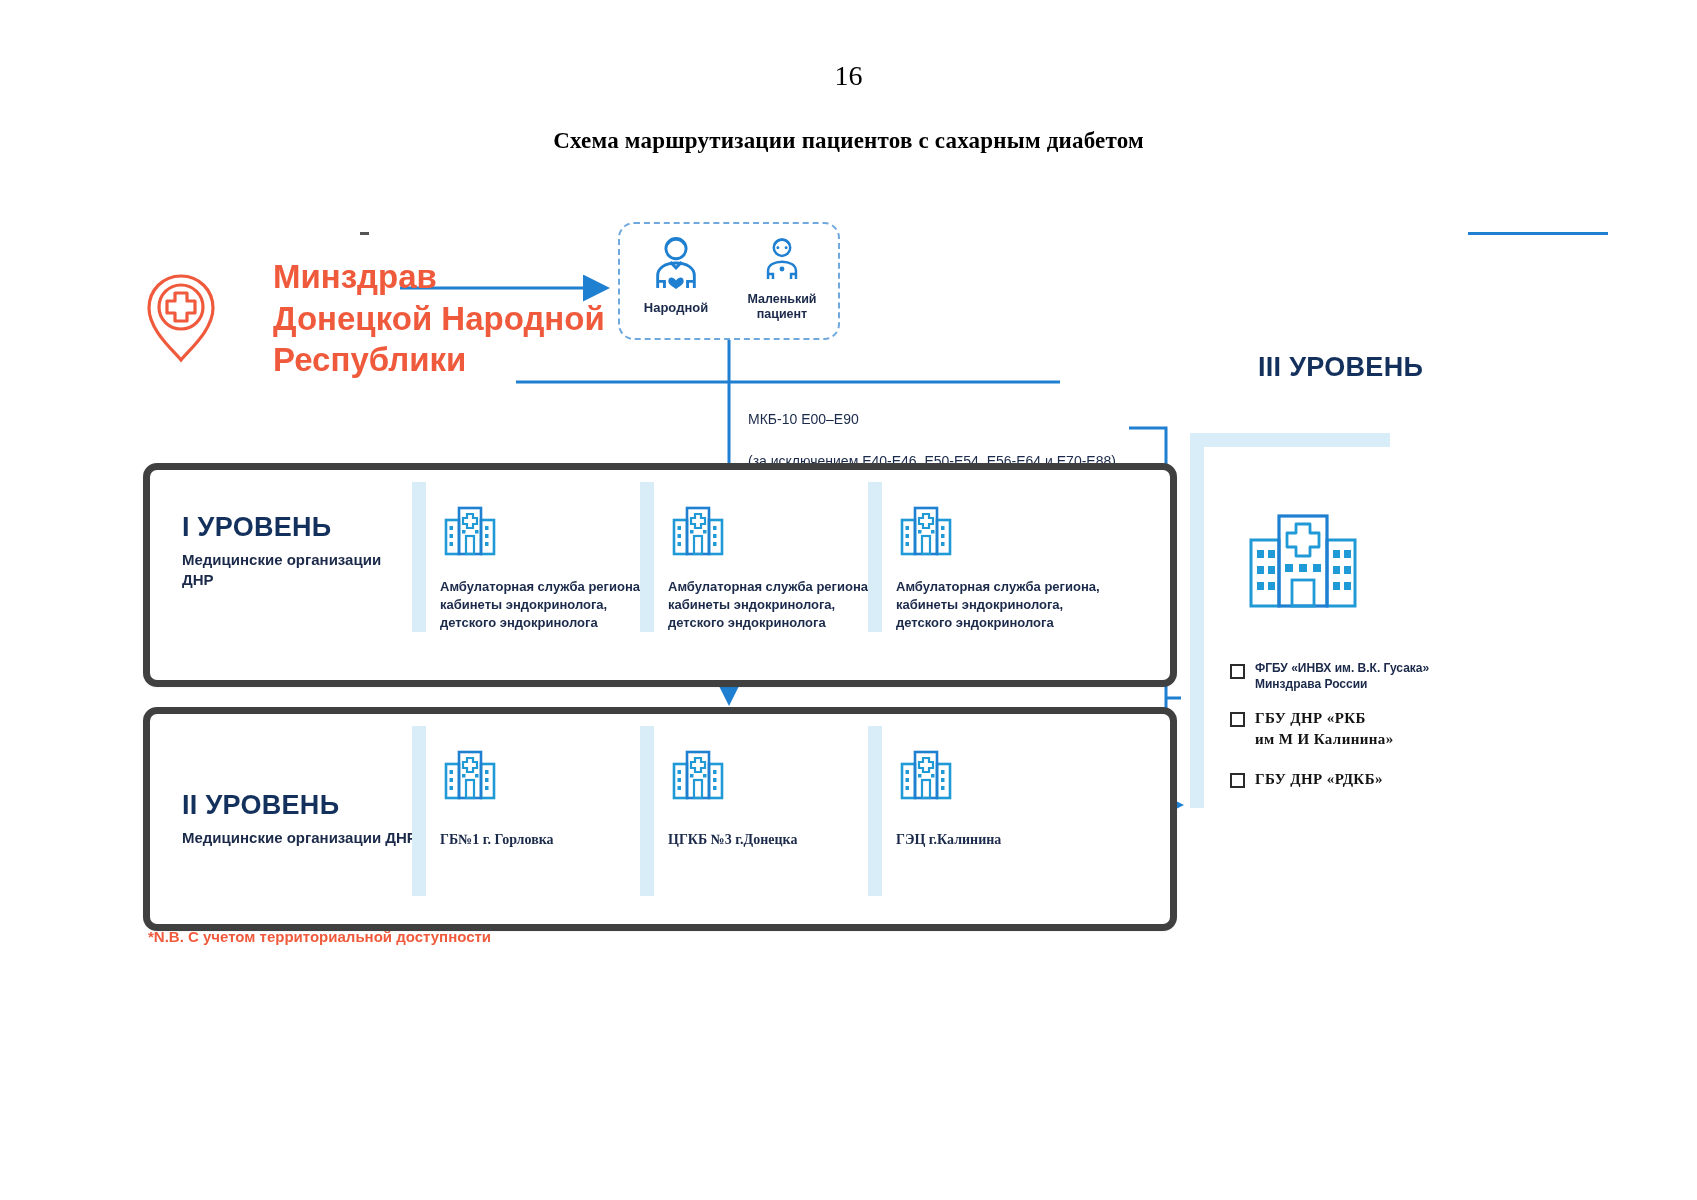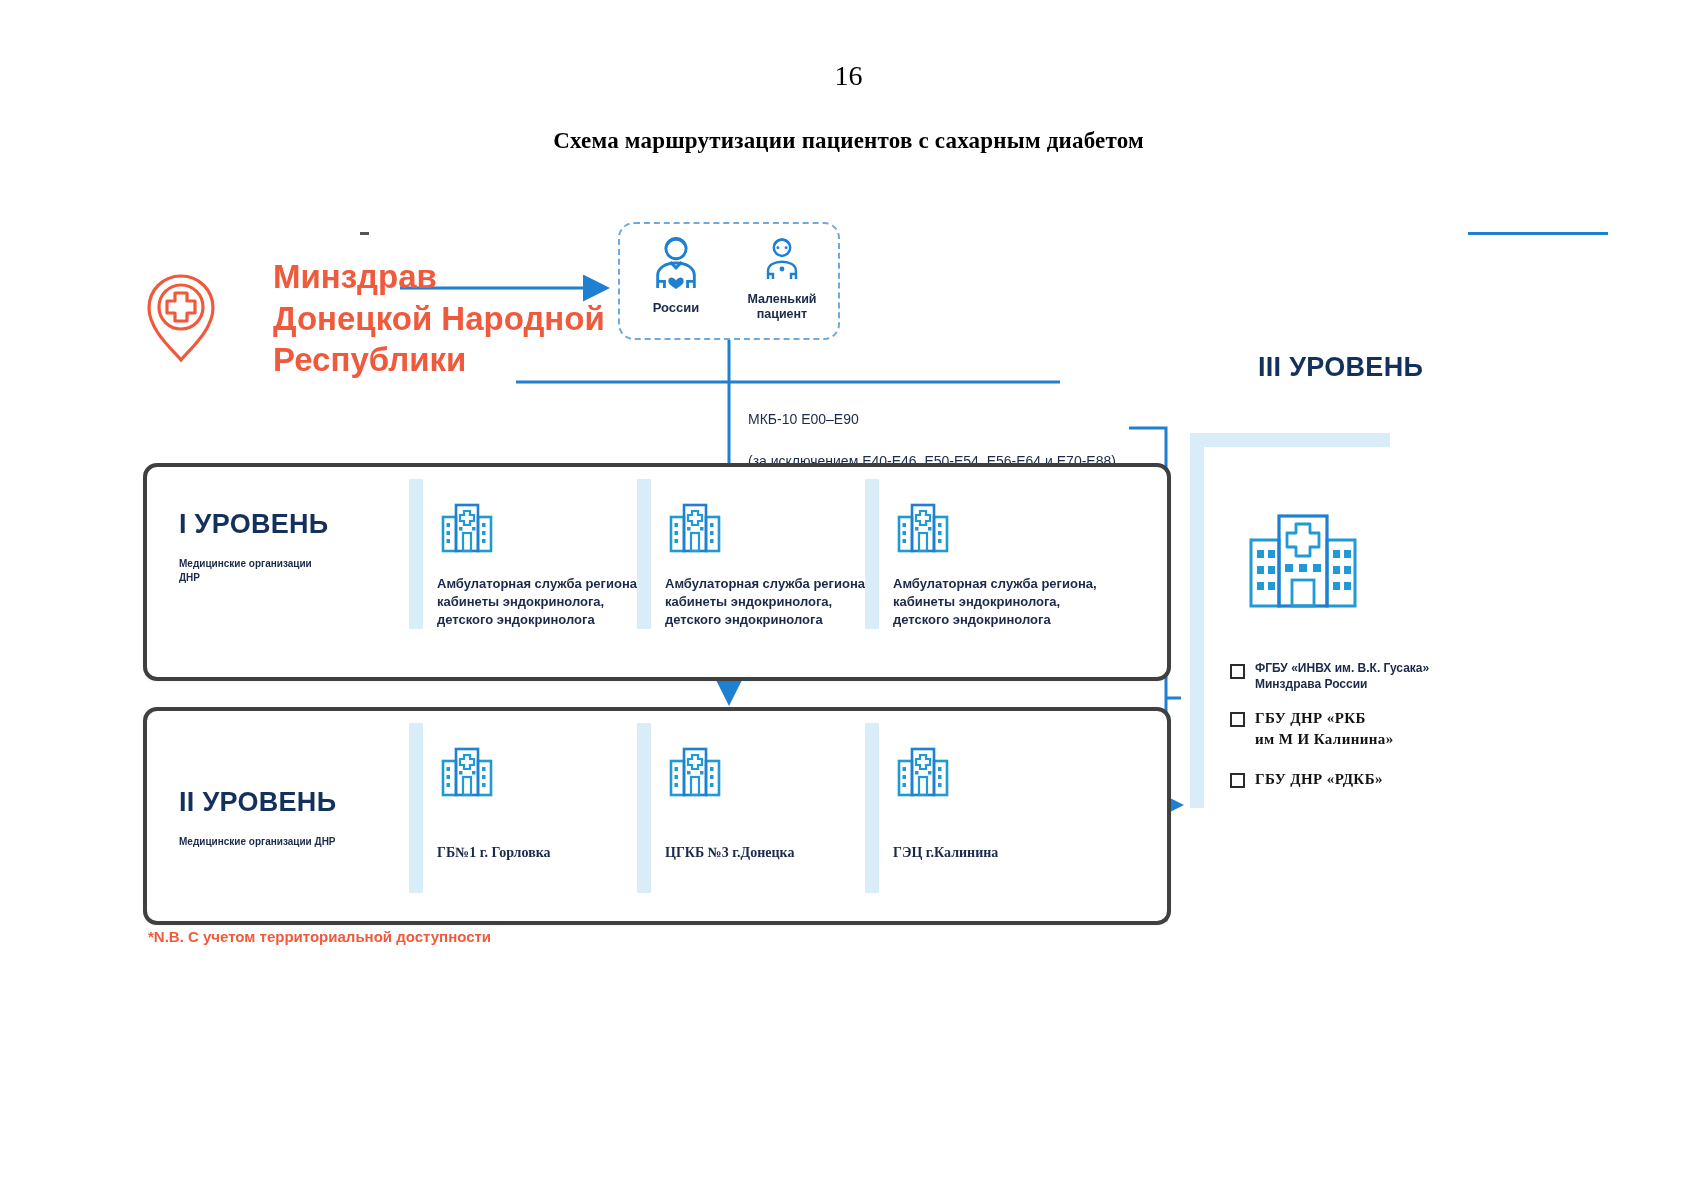--- a/index.html
+++ b/index.html
@@ -34,39 +34,39 @@
     border:2px dashed #6ea8dc;border-radius:16px;background:#fff;
     display:flex;justify-content:center;align-items:flex-start;gap:8px;padding-top:12px;
     box-sizing:border-box;
   }
   .person{width:98px;display:flex;flex-direction:column;align-items:center;}
   .person .cap{font-size:13px;font-weight:bold;color:#1b2a4a;margin-top:4px;text-align:center;line-height:1.2;}
   .person.small .cap{font-size:12.5px;}
 
   
   .level-card{
-    position:absolute;background:#fff;border:4px solid #404040;border-radius:14px;
+    position:absolute;background:#fff;border:7px solid #404040;border-radius:14px;
     box-shadow:0 1px 2px rgba(0,0,0,.05);
   }
   #level1-card{left:143px;top:463px;width:1020px;height:210px;}
   #level2-card{left:143px;top:707px;width:1020px;height:210px;}
 
   .level-head{position:absolute;left:32px;}
   .level-title{color:#13315c;font-weight:bold;font-size:27px;letter-spacing:.3px;}
-  .level-sub{color:#1b2a4a;font-weight:bold;font-size:10px;line-height:1.35;margin-top:17px;white-space:pre-line;}
+  .level-sub{color:#1b2a4a;font-weight:bold;font-size:15px;line-height:1.35;margin-top:7px;white-space:pre-line;}
 
   
   .tile{position:absolute;width:243px;height:150px;}
   .tile .band{position:absolute;left:0;top:0;width:14px;height:150px;background:#d9edf8;}
   .tile .hosp{position:absolute;left:32px;top:24px;}
   .tile .tile-text{
     position:absolute;left:28px;top:96px;width:210px;
     font-size:13px;font-weight:bold;color:#1b2a4a;line-height:1.38;white-space:pre-line;
   }
-  .tile.lvl2 .tile-text{top:104px;font-family:"Liberation Serif","DejaVu Serif",serif;font-size:14px;margin-top:16px;}
+  .tile.lvl2 .tile-text{top:104px;font-family:"Liberation Serif","DejaVu Serif",serif;font-size:14px;}
   .tile.lvl2{height:170px;}
   .tile.lvl2 .band{height:170px;}
 
   
   .mkb-label{
     position:absolute;left:748px;top:388px;font-size:14px;font-weight:normal;
     color:#1b2a4a;line-height:1.5;white-space:pre-line;
   }
 
   
@@ -141,21 +141,21 @@
       <svg viewBox="0 0 56 58" width="54" height="56">
         <circle cx="28" cy="13" r="10.5" fill="none" stroke="#1f7fd0" stroke-width="3"></circle>
         <path d="M19 9 a10 10 0 0 1 18 0" fill="none" stroke="#1f7fd0" stroke-width="3"></path>
         <path d="M9 54 v-13 c0-8 8-13 19-13 s19 5 19 13 v13" fill="none" stroke="#1f7fd0" stroke-width="3"></path>
         <path d="M22 27 l6 6 l6 -6" fill="none" stroke="#1f7fd0" stroke-width="3"></path>
         <path d="M28 46 c-4-5 -8-3 -8 1 c0 3 5 6 8 8 c3-2 8-5 8-8 c0-4 -4-6 -8-1z" fill="#1f7fd0"></path>
         <path d="M9 47 h7 v7" fill="none" stroke="#1f7fd0" stroke-width="3"></path>
         <path d="M47 47 h-7 v7" fill="none" stroke="#1f7fd0" stroke-width="3"></path>
       </svg>
     </span>
-    <span class="cap">России</span>
+    <span class="cap">Народной</span>
   </div>
   <div class="person small">
     <span>
       <svg viewBox="0 0 56 58" width="46" height="48">
         <circle cx="28" cy="14" r="10" fill="none" stroke="#1f7fd0" stroke-width="3"></circle>
         <path d="M19 10 a10 10 0 0 1 18 0" fill="none" stroke="#1f7fd0" stroke-width="3"></path>
         <circle cx="23" cy="14" r="1.8" fill="#1f7fd0"></circle>
         <circle cx="33" cy="14" r="1.8" fill="#1f7fd0"></circle>
         <path d="M11 52 v-10 c0-7 8-11 17-11 s17 4 17 11 v10" fill="none" stroke="#1f7fd0" stroke-width="3"></path>
         <path d="M11 46 h6 v6" fill="none" stroke="#1f7fd0" stroke-width="3"></path>

